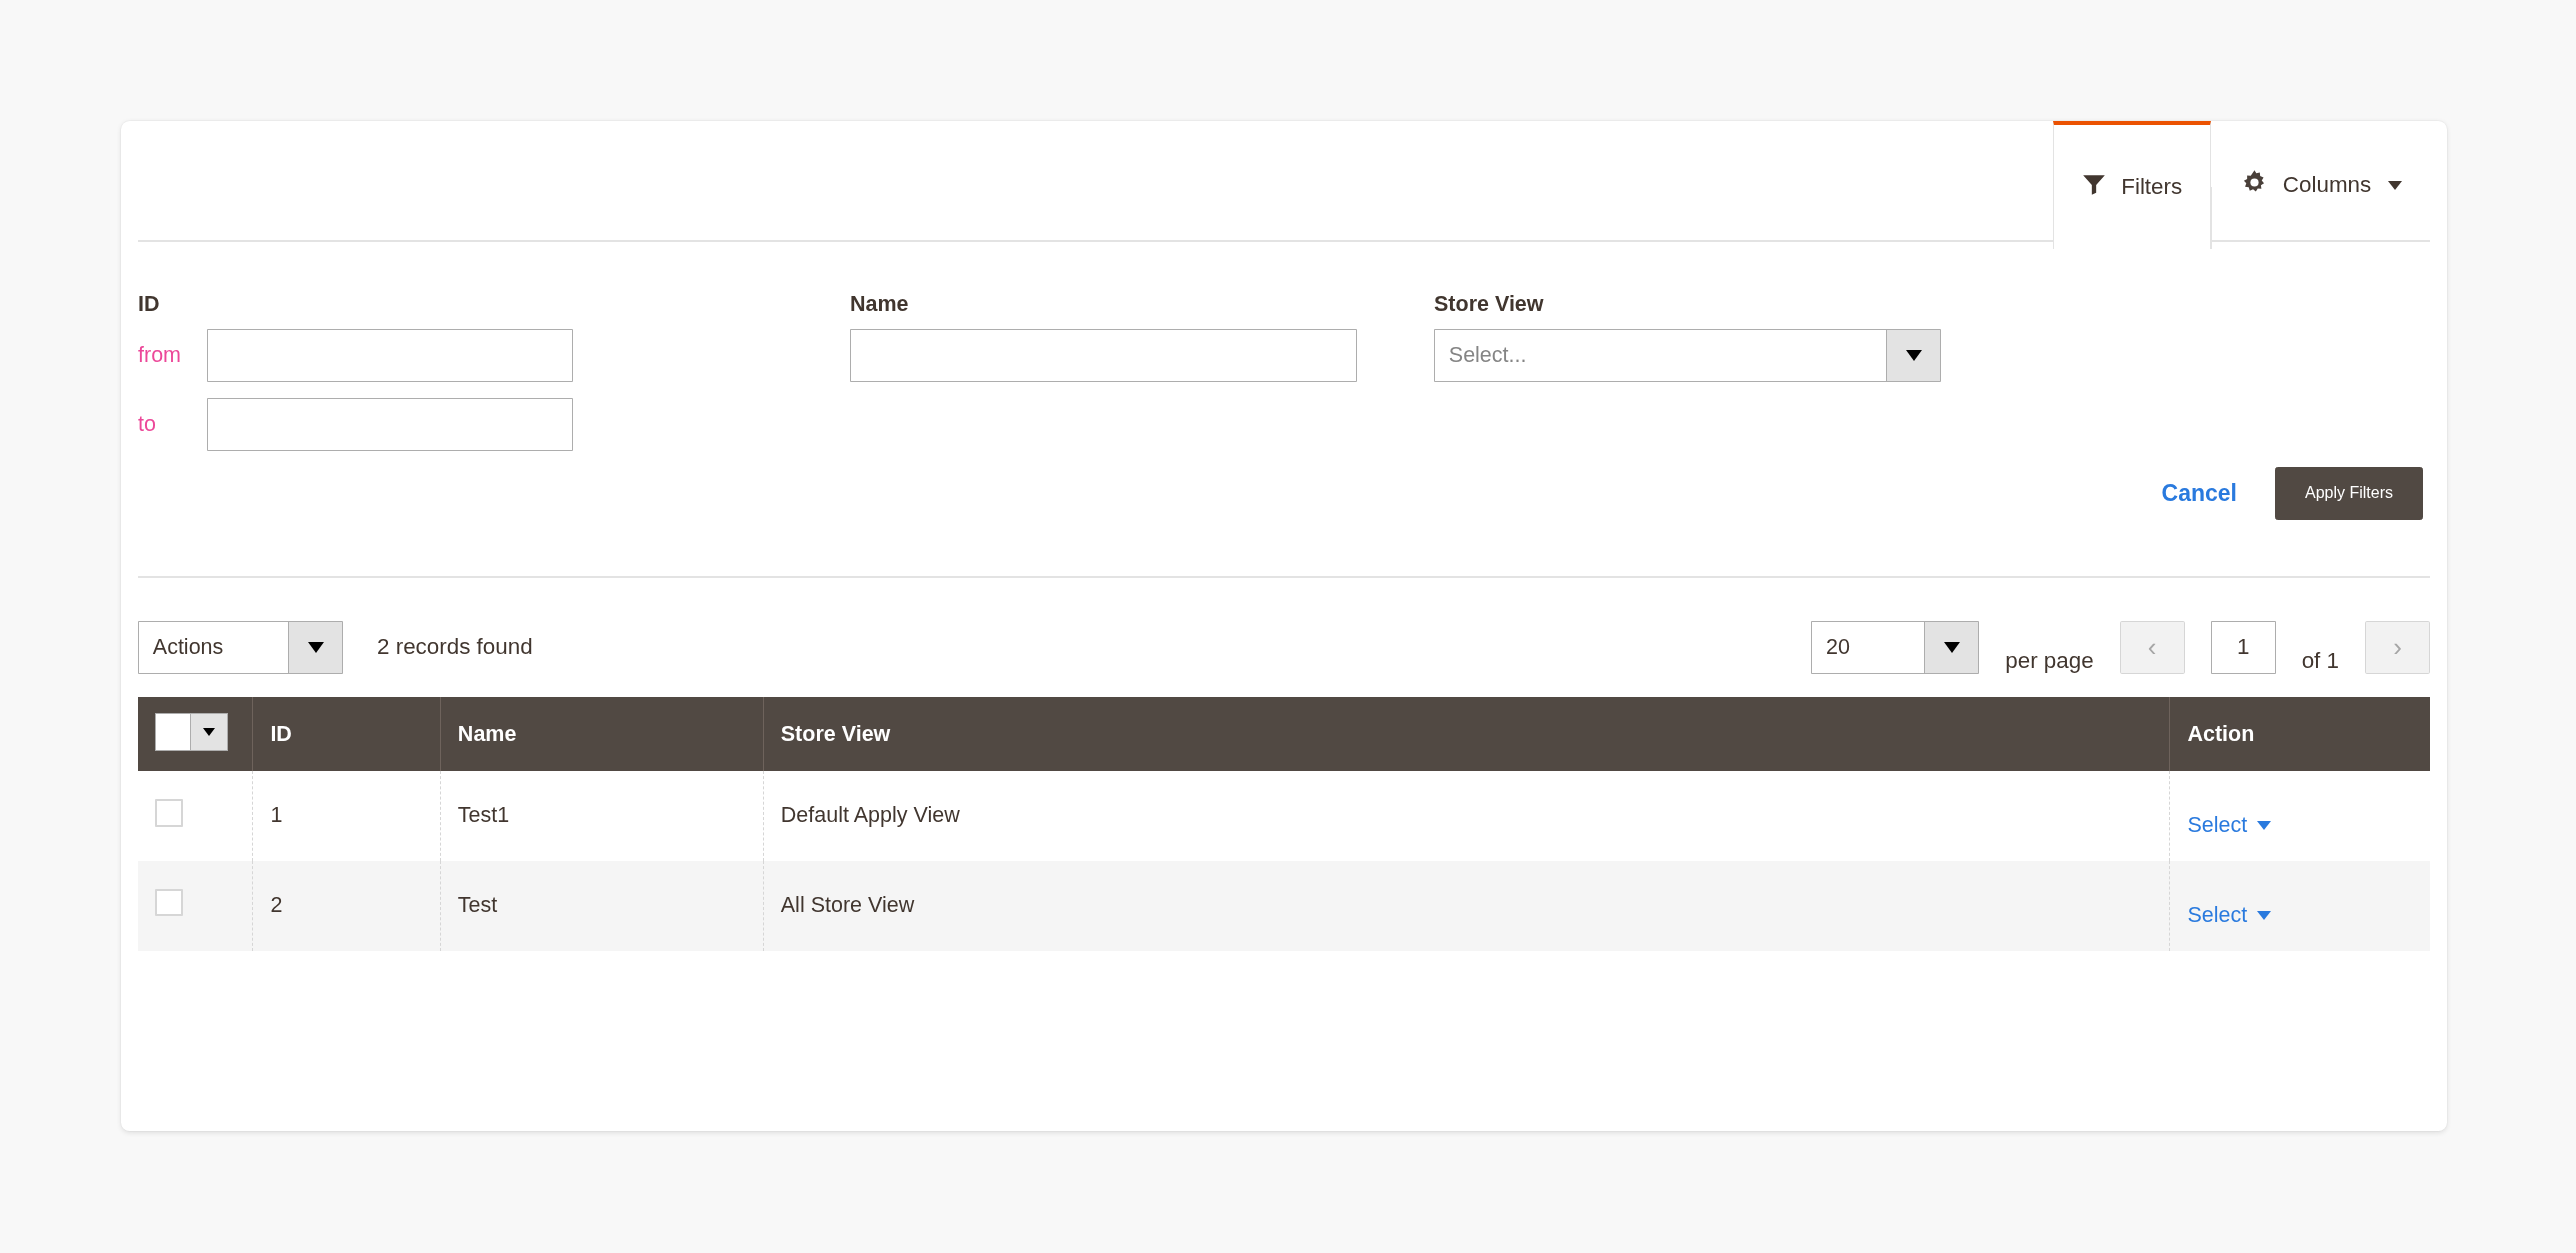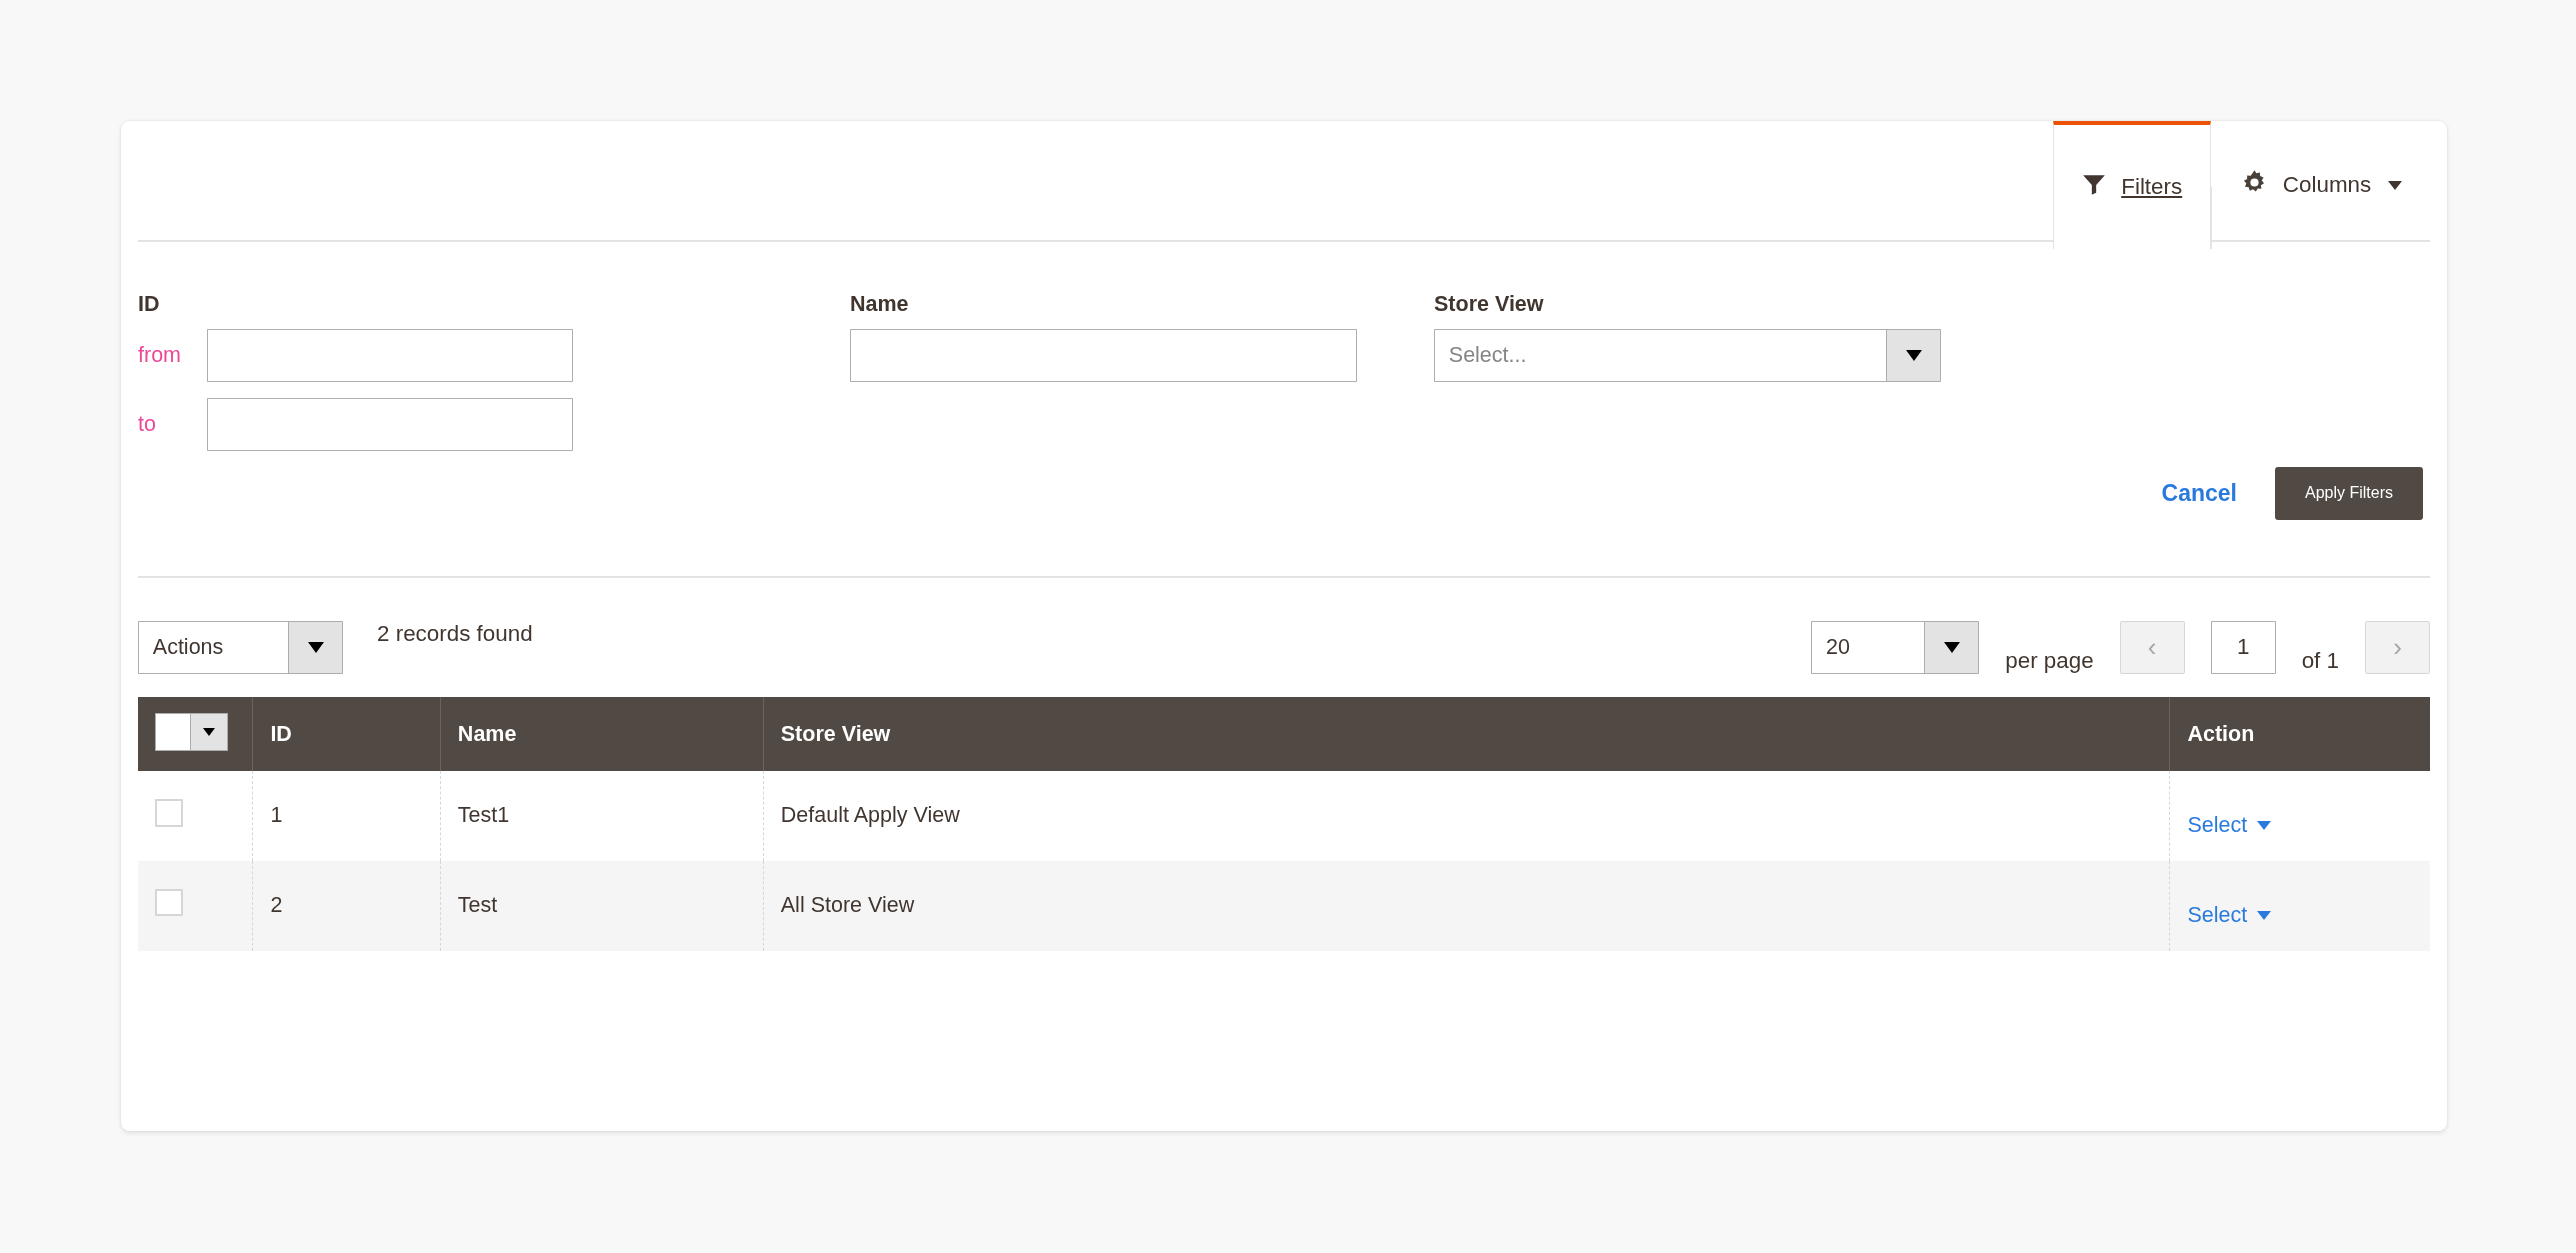--- a/index.html
+++ b/index.html
@@ -69,21 +69,21 @@
   .tab .lbl { white-space: nowrap; }
 
   .tab.active {
     background: #ffffff;
     border-left: 1.7px solid #e3e3e3;
     border-right: 1.7px solid #e3e3e3;
     border-top: 4.3px solid #eb5202;
     z-index: 3;
     padding-top: 0;
   }
-  .tab.active .lbl { color: #41362f; text-decoration: underline; }
+  .tab.active .lbl { color: #41362f; }
 
   .tab-sep {
     width: 1.7px;
     background: #e3e3e3;
     margin: 33px 0;
     align-self: stretch;
     height: 62px;
     position: relative;
     top: 33px;
   }
@@ -219,20 +219,21 @@
     left: 0;
     top: 479px;
     right: 0;
     height: 96px;
   }
   .gridbar-left {
     position: absolute;
     left: 17px;
     top: 20.7px;
     display: flex;
+    align-items: center;
     gap: 34px;
   }
   .records {
     font-size: 22.4px;
     color: #41362f;
     white-space: nowrap;
   }
   .gridbar-right {
     position: absolute;
     right: 17px;

